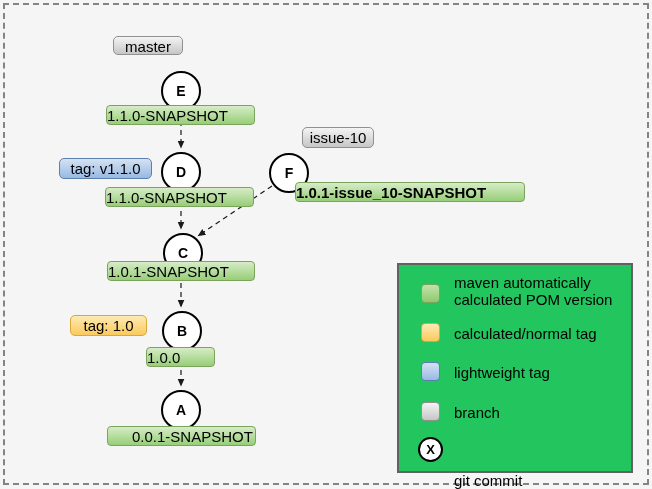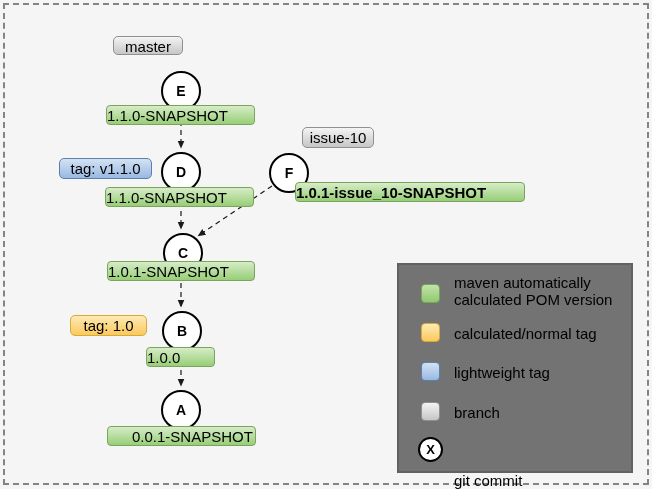--- a/index.html
+++ b/index.html
@@ -65,21 +65,21 @@
   }
   .tag-annotated{
     left:70px;top:315px;width:77px;
     background:linear-gradient(#fdeab4,#fbc95c);
     border:1px solid #d7a83a;
   }
 
   
   .legend{
     position:absolute;left:397px;top:263px;width:236px;height:210px;
-    background:#737373;border:2px solid #616161;box-sizing:border-box;z-index:2;
+    background:#22c55e;border:2px solid #616161;box-sizing:border-box;z-index:2;
   }
   .lg-swatch{
     position:absolute;left:22px;width:19px;height:19px;border-radius:4px;
     box-sizing:border-box;
   }
   .lg-green{top:19px;background:linear-gradient(#c2e3ab,#8fc96e);border:1px solid #7ba35b;}
   .lg-yellow{top:58px;background:linear-gradient(#fdeab4,#fbc95c);border:1px solid #d7a83a;}
   .lg-blue{top:97px;background:linear-gradient(#d4e2f3,#98b9e3);border:1px solid #5c80ae;}
   .lg-gray{top:137px;background:linear-gradient(#f4f4f4,#c6c6c6);border:1px solid #909090;}
   .lg-commit{

